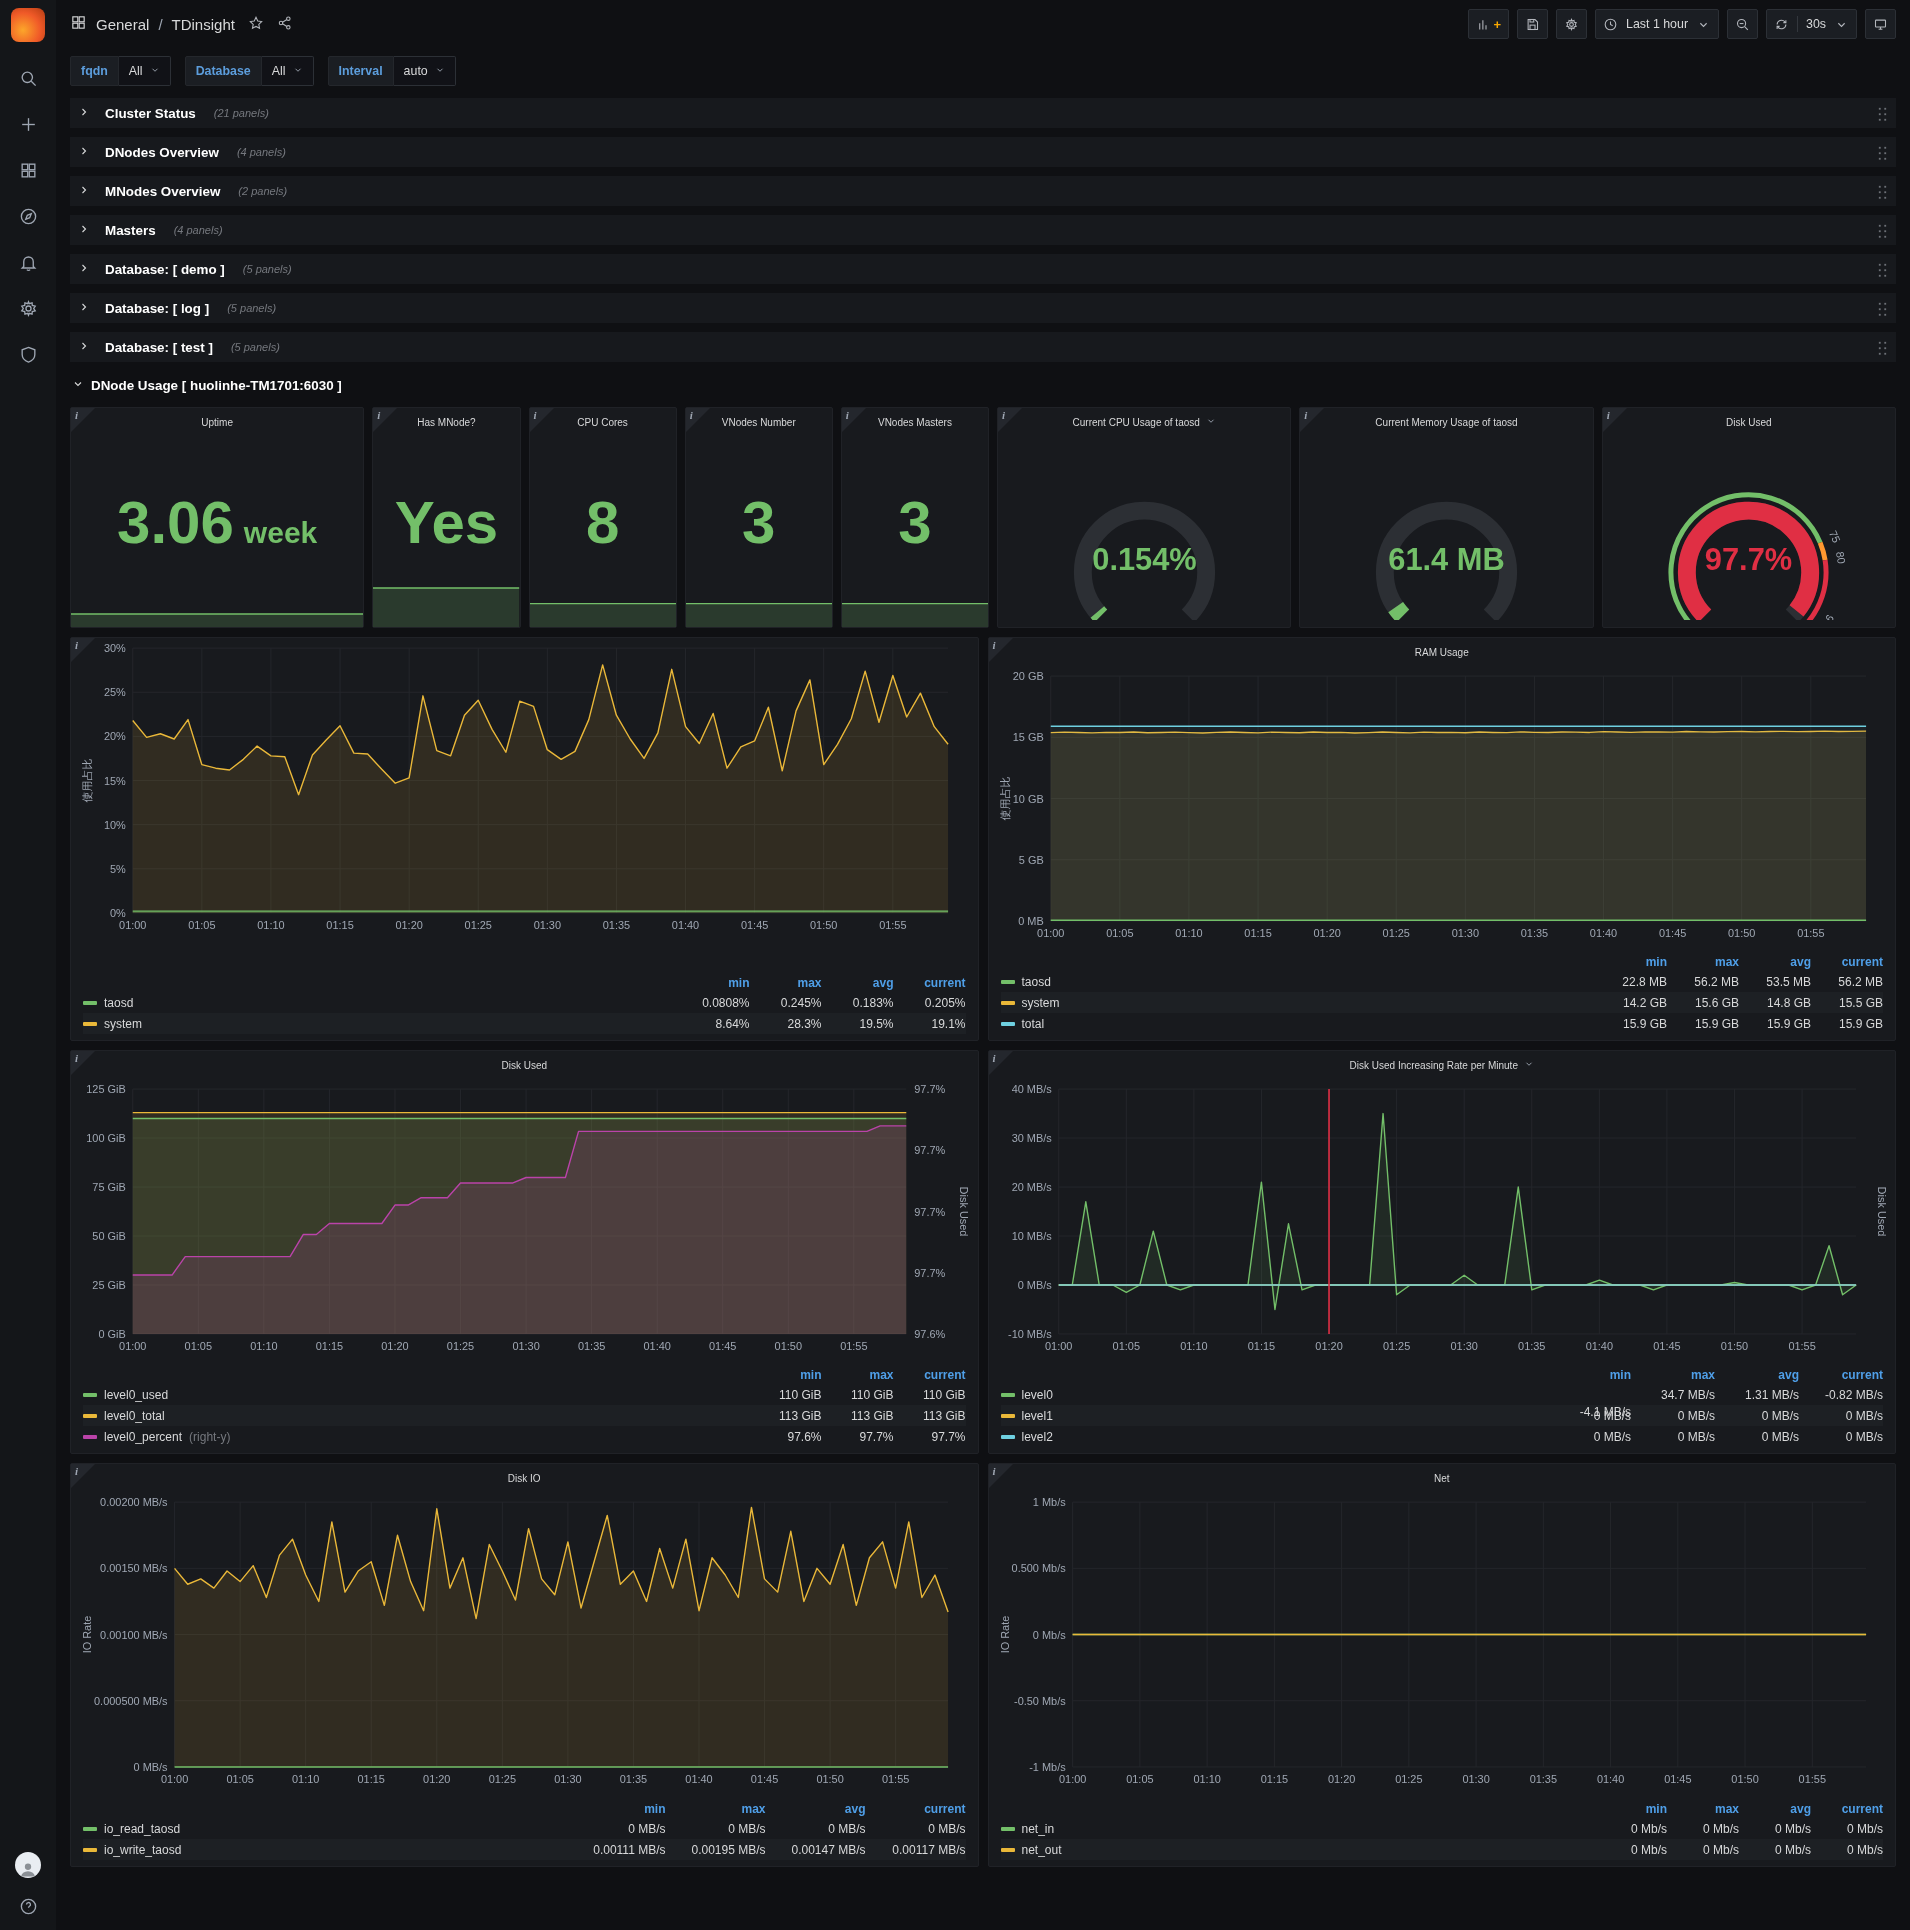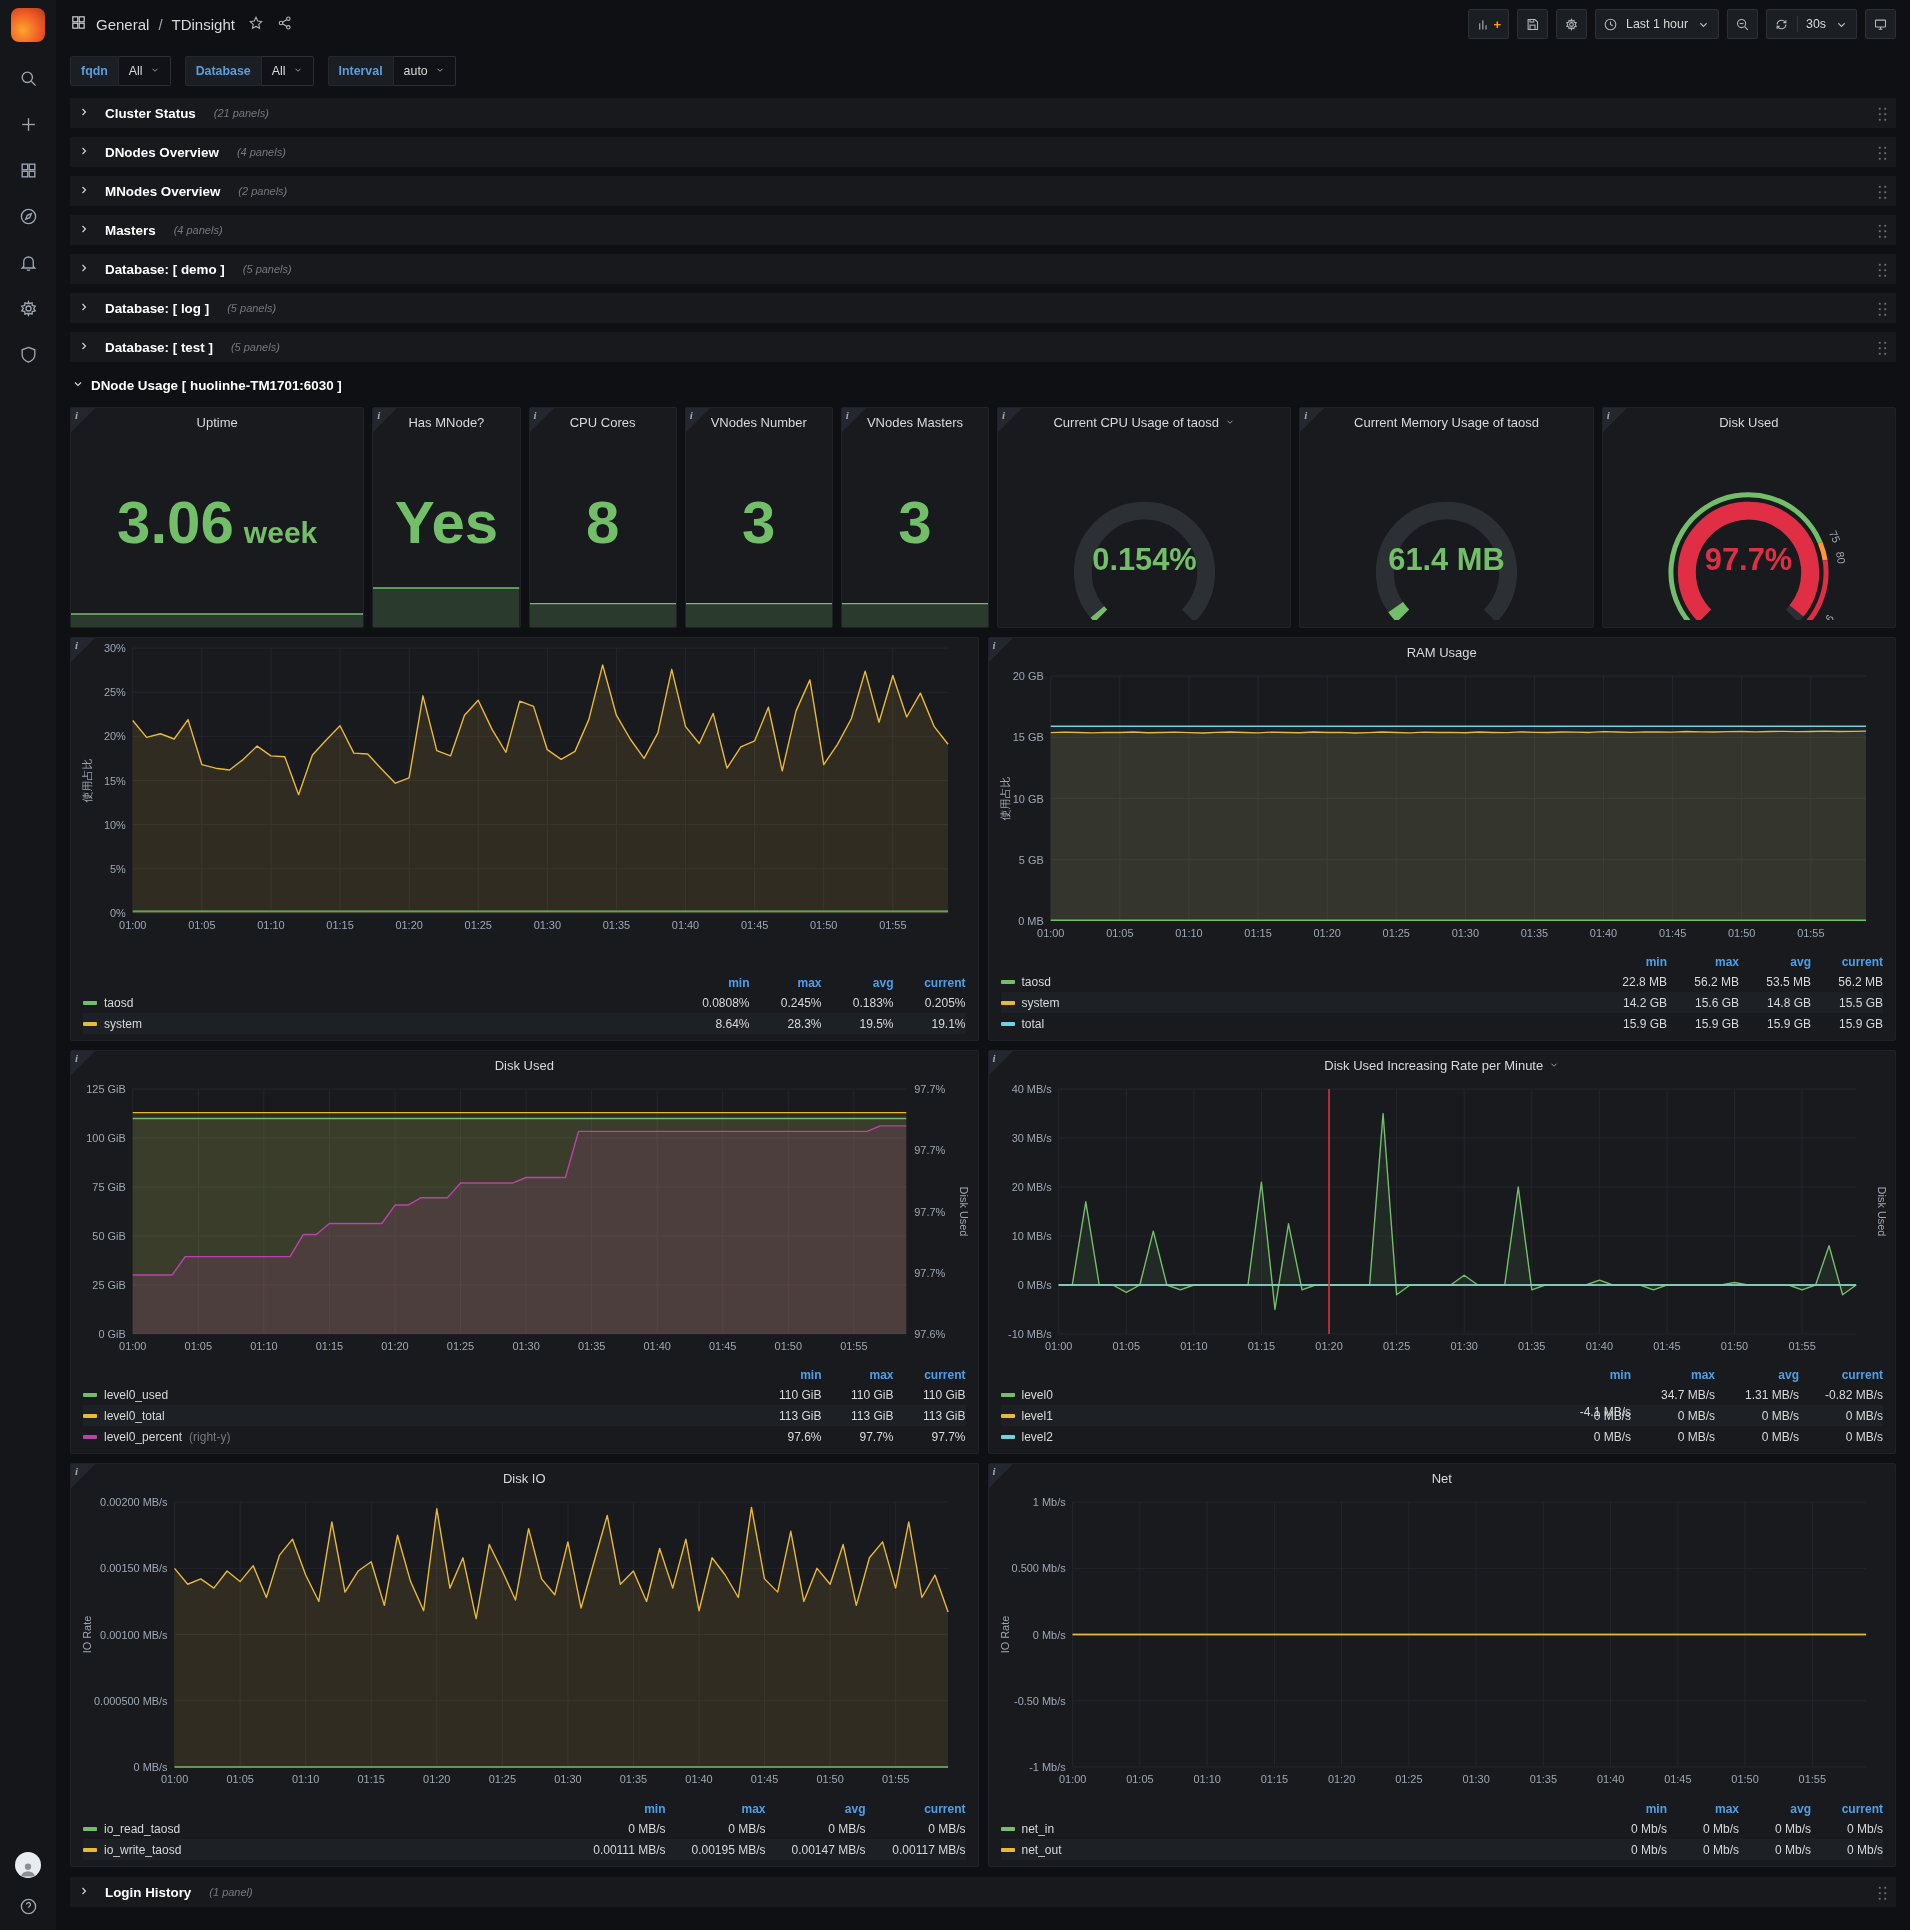--- a/index.html
+++ b/index.html
@@ -45,21 +45,21 @@
   .dashrow .chev svg, .rowhead .chev svg { width:12px; height:12px; stroke:#d8d9da; fill:none; stroke-width:2.2; }
   .dashrow .rtitle, .rowhead .rtitle { font-size:13.4px; font-weight:bold; color:#ffffff; margin-left:7px; }
   .dashrow .rcount, .rowhead .rcount { font-size:11px; font-style:italic; color:#75787e; margin-left:10px;text-align:center; }
   .grip { margin-left:auto; width:11px; height:15px; background-image:radial-gradient(circle, #6c7076 1.1px, transparent 1.3px); background-size:5.5px 5.5px; cursor:grab; }
   .rowhead { height:28px; display:flex; align-items:center; padding:0 2px; margin:0 0 8px 0; cursor:pointer; }
 
   
   .panel { position:relative; background:#181a1e; border:1px solid #202227; border-radius:2px; }
   .info-corner { position:absolute; top:0; left:0; width:0; height:0; border-top:24px solid #24272d; border-right:24px solid transparent; cursor:pointer; }
   .info-corner span { position:absolute; top:-23px; left:4px; font:italic bold 11px "Liberation Serif",serif; color:#9fa7b3; }
-  .ptitle { height:28px; display:flex; align-items:center; justify-content:center; gap:6px; font-size:13px; color:#d8d9da; cursor:pointer; white-space:nowrap; }
+  .ptitle { height:28px; display:flex; align-items:center; justify-content:center; gap:6px; font-size:10px; color:#d8d9da; cursor:pointer; white-space:nowrap; }
   .ptitle .caret svg { width:10px; height:10px; }
 
   .stats-row { display:flex; gap:8px; height:221px; margin-bottom:9px; }
   .stat-panel { flex:1; display:flex; flex-direction:column; }
   .stat-panel.wide { flex:2; }
   .stat-body { flex:1; position:relative; display:flex; align-items:center; justify-content:center; }
   .stat-value { color:#73bf69; font-weight:bold; font-size:60px; line-height:1; display:flex; align-items:baseline; gap:10px; margin-top:-18px; }
   .stat-value .unit { font-size:30px; font-weight:bold; }
   .sparksvg { position:absolute; left:0; right:0; bottom:0; width:100%; }
 
@@ -985,24 +985,16 @@
                 </span>
                 <span class="lval" style="width: 72px;">0 Mb/s</span>
                 <span class="lval" style="width: 72px;">0 Mb/s</span>
                 <span class="lval" style="width: 72px;">0 Mb/s</span>
                 <span class="lval" style="width: 72px;">0 Mb/s</span>
               </div>
             </div>
           </div>
         </div>
 
-      <div class="dashrow">
-        <span class="chev"><svg viewBox="0 0 24 24">
-              <path d="M9 6 L15 12 L9 18"></path>
-            </svg></span>
-        <span class="rtitle">Login History</span>
-        <span class="rcount">(1 panel)</span>
-        <span class="grip"></span>
-      </div>
     </div>
   </div>
 </div>
 
 
 </body></html>

